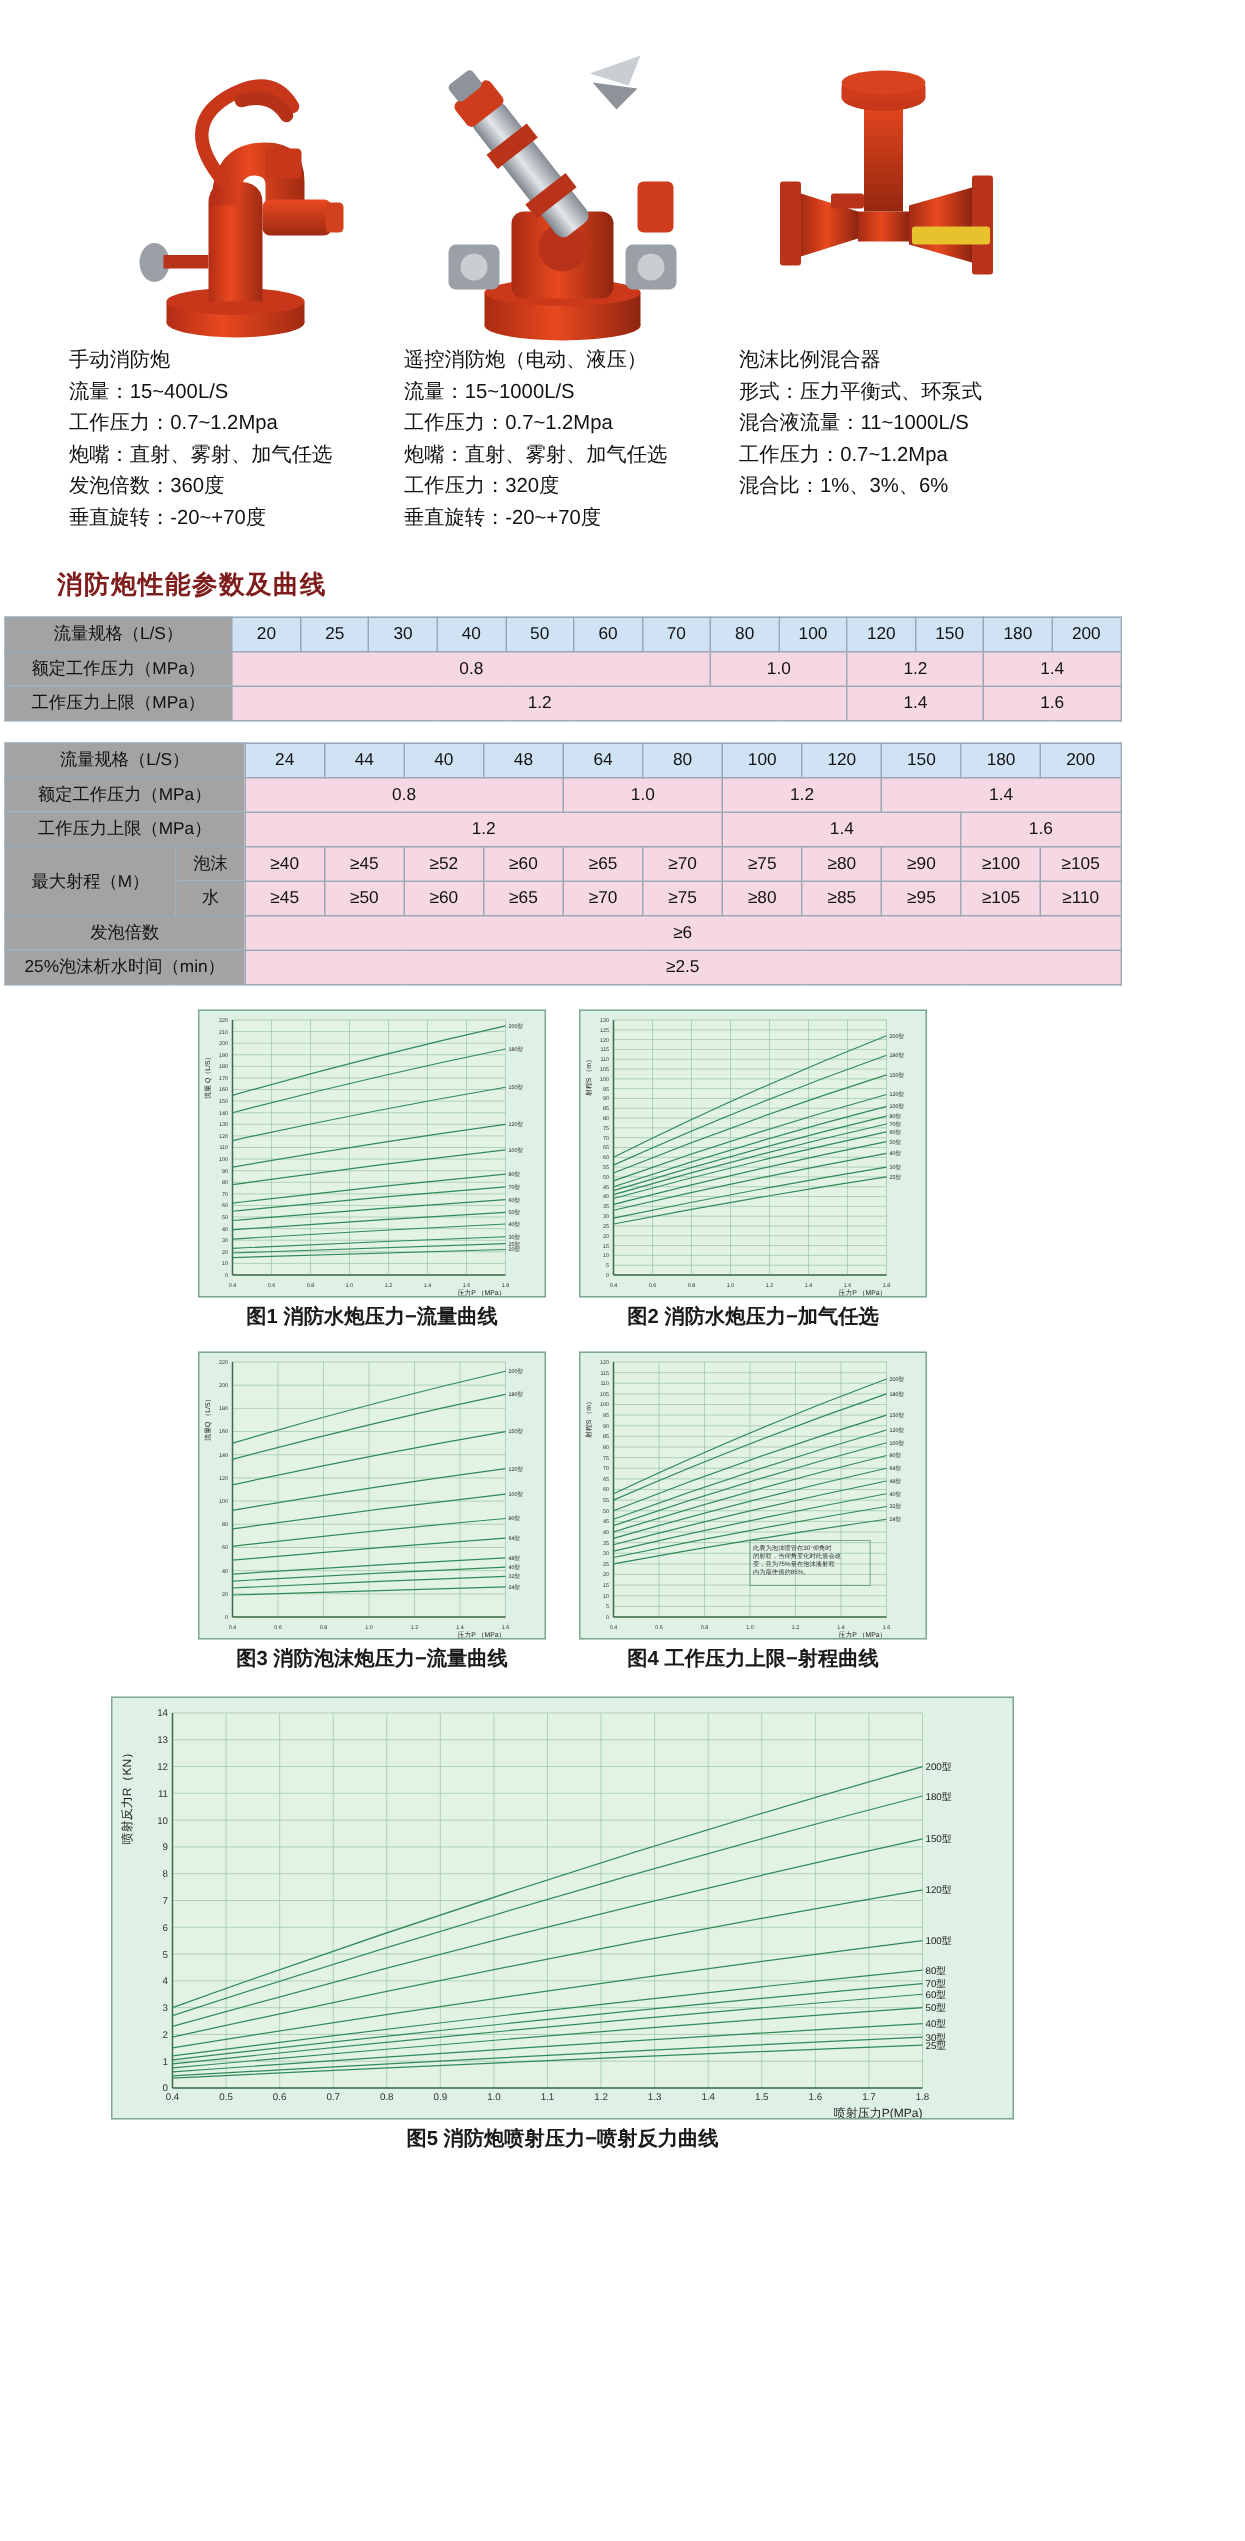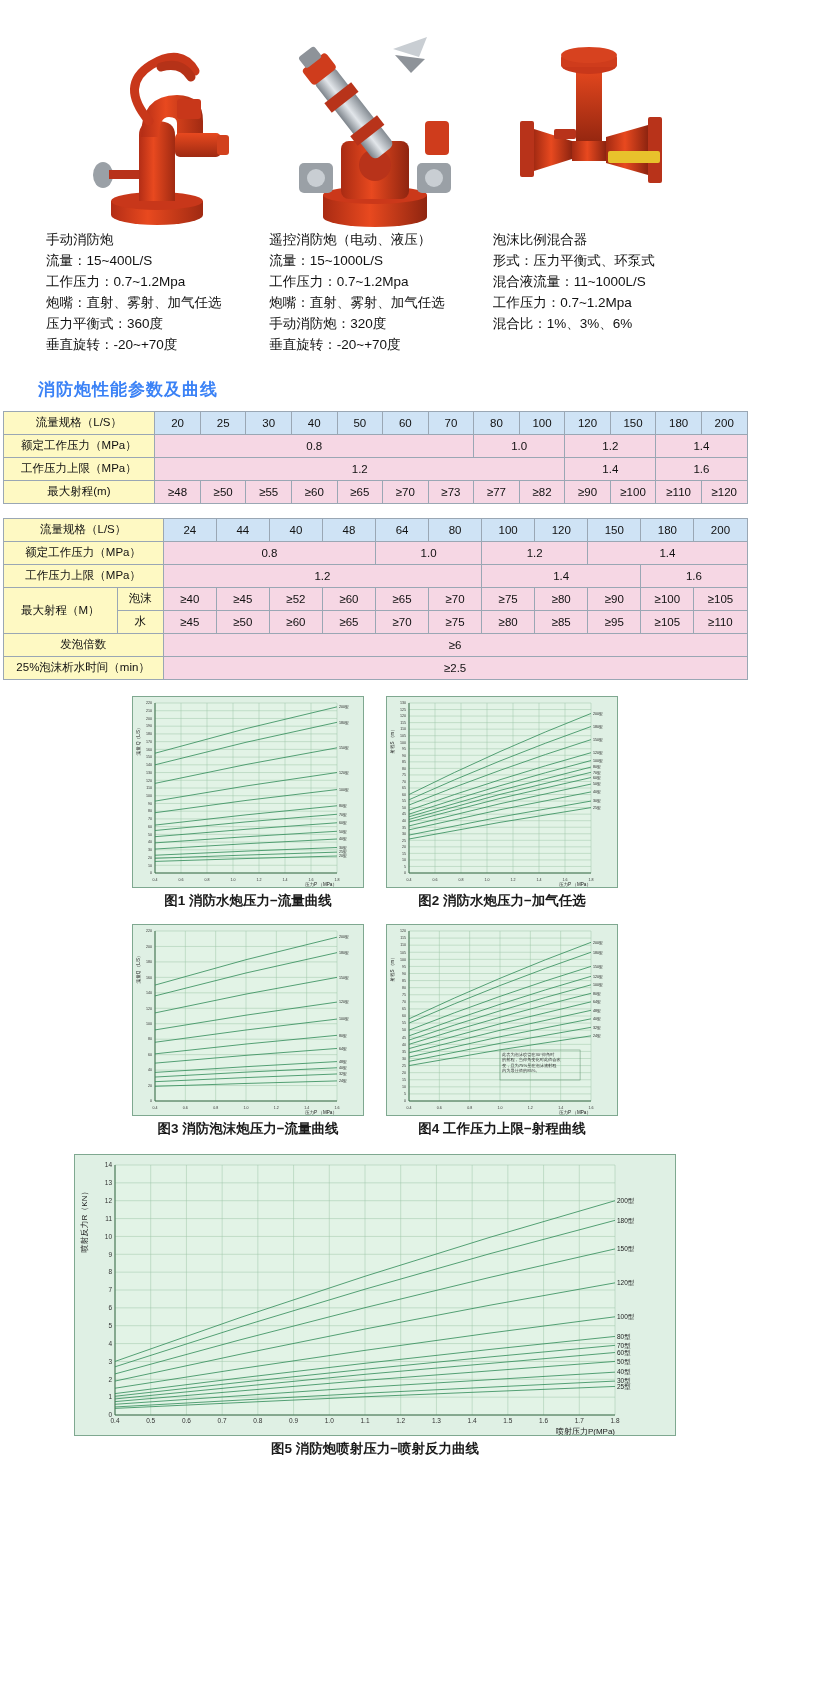--- a/index.html
+++ b/index.html
@@ -17,21 +17,21 @@
   .product{flex:1;display:flex;flex-direction:column;}
   .product .art{height:210px;display:flex;align-items:flex-end;justify-content:center;}
   .product .caption{font-size:13.5px;line-height:1.55;padding-left:6px;color:#111;}
   .product .caption .title{font-weight:normal;}
   .product.p1 .art{justify-content:center;}
   .product.p2 .art{justify-content:center;}
   .product.p3 .art{justify-content:center;}
 
   
   .section-title{
-    color:#3b82f6;font-size:17px;font-weight:bold;
+    color:#7f1d1d;font-size:17px;font-weight:bold;
     margin:22px 0 10px 38px;letter-spacing:1px;
   }
 
   
   .tbl-caption{text-align:center;font-size:13px;font-weight:bold;margin:4px 0 5px 0;}
   table.spec{
     border-collapse:collapse;
     margin:0 auto;
     width:745px;
     font-size:11.5px;
@@ -39,21 +39,21 @@
   }
   table.spec td,table.spec th{
     border:1px solid #9aa7b4;
     text-align:center;
     height:20px;
     padding:1px 2px;
     font-weight:normal;
     color:#111;
   }
   .hdr-blue{background:#cfe3f5;}
-  .lbl{background:#fef9c3;text-align:center;}
+  .lbl{background:#a3a3a3;text-align:center;}
   .pink{background:#f6d7e4;}
   .tbl-gap{height:14px;}
 
   
   .charts{margin-top:16px;}
   .chart-row{display:flex;justify-content:center;gap:22px;margin-bottom:4px;}
   .chart-box{display:flex;flex-direction:column;align-items:center;}
   .chart-title{font-size:13.5px;font-weight:bold;margin-top:4px;margin-bottom:10px;text-align:left;}
   .plot{background:#dff0e4;border:1px solid #7fa890;}
   .plot svg{display:block;}
@@ -99,21 +99,21 @@
           <rect x="52" y="145" width="30" height="9" fill="#b8321a"></rect>
 
           <rect x="120" y="74" width="24" height="20" rx="3" fill="#c8371a"></rect>
         </svg>
       </div>
       <div class="caption">
         <div class="title">手动消防炮</div>
         <div>流量：15~400L/S</div>
         <div>工作压力：0.7~1.2Mpa</div>
         <div>炮嘴：直射、雾射、加气任选</div>
-        <div>压力平衡式：360度</div>
+        <div>发泡倍数：360度</div>
         <div>垂直旋转：-20~+70度</div>
       </div>
     </div>
 
     <div class="product p2">
       <div class="art">
         <svg width="200" height="205" viewBox="0 0 200 205">
           <defs>
             <linearGradient id="red2" x1="0" y1="0" x2="1" y2="0">
               <stop offset="0%" stop-color="#a92b13"></stop>
@@ -151,21 +151,21 @@
           <path d="M120 30 l30 4 l-14 14 Z" fill="#8e9399"></path>
 
           <rect x="150" y="96" width="24" height="34" rx="4" fill="#cf3c1c"></rect>
         </svg>
       </div>
       <div class="caption">
         <div class="title">遥控消防炮（电动、液压）</div>
         <div>流量：15~1000L/S</div>
         <div>工作压力：0.7~1.2Mpa</div>
         <div>炮嘴：直射、雾射、加气任选</div>
-        <div>手动消防炮：320度</div>
+        <div>工作压力：320度</div>
         <div>垂直旋转：-20~+70度</div>
       </div>
     </div>
 
     <div class="product p3">
       <div class="art">
         <svg width="200" height="205" viewBox="0 0 200 205">
           <defs>
             <linearGradient id="red3" x1="0" y1="0" x2="1" y2="0">
               <stop offset="0%" stop-color="#a32a12"></stop>
@@ -237,36 +237,20 @@
         <td class="pink" colspan="7">0.8</td>
         <td class="pink" colspan="2">1.0</td>
         <td class="pink" colspan="2">1.2</td>
         <td class="pink" colspan="2">1.4</td>
       </tr>
       <tr>
         <td class="lbl">工作压力上限（MPa）</td>
         <td class="pink" colspan="9">1.2</td>
         <td class="pink" colspan="2">1.4</td>
         <td class="pink" colspan="2">1.6</td>
-      </tr>
-      <tr>
-        <td class="lbl">最大射程(m)</td>
-        <td class="pink">≥48</td>
-        <td class="pink">≥50</td>
-        <td class="pink">≥55</td>
-        <td class="pink">≥60</td>
-        <td class="pink">≥65</td>
-        <td class="pink">≥70</td>
-        <td class="pink">≥73</td>
-        <td class="pink">≥77</td>
-        <td class="pink">≥82</td>
-        <td class="pink">≥90</td>
-        <td class="pink">≥100</td>
-        <td class="pink">≥110</td>
-        <td class="pink">≥120</td>
       </tr>
     </tbody>
   </table>
 
   <div class="tbl-gap"></div>
 
   <table class="spec">
     <colgroup>
       <col style="width:110px">
       <col style="width:44px">

